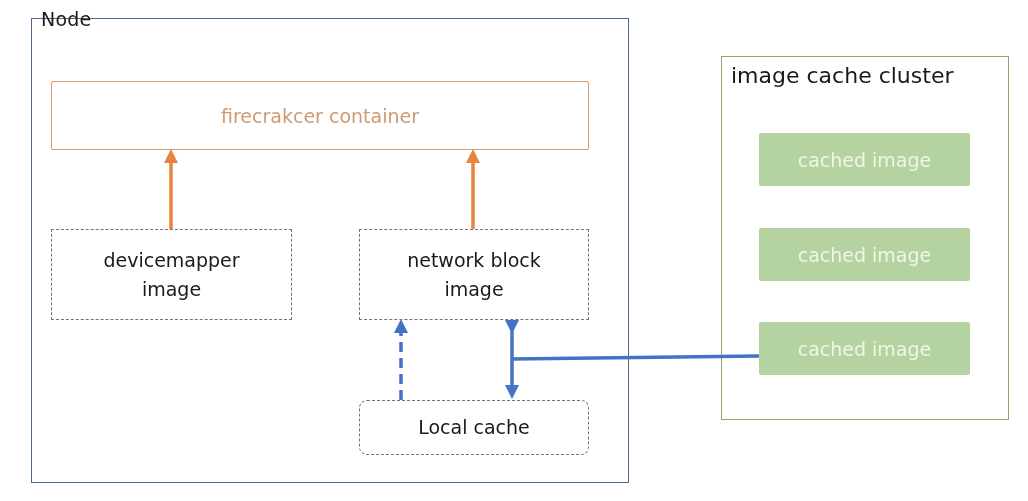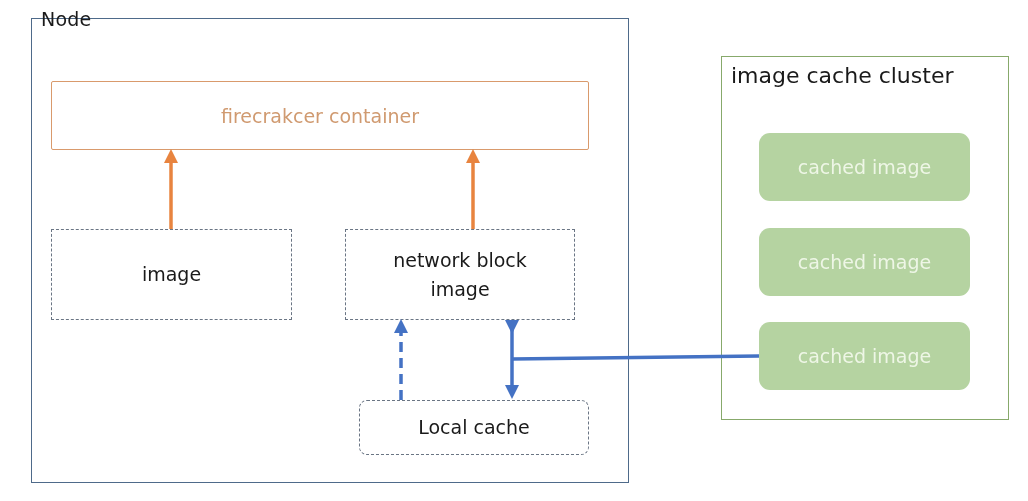--- a/index.html
+++ b/index.html
@@ -42,36 +42,36 @@
 
     
     .dashed-box {
       border: 1.2px dashed #6a7584;
       display: flex; align-items: center; justify-content: center;
       text-align: center;
       font-size: 19px; color: #1a1a1a;
       line-height: 29px;
     }
     #dm-box { left: 51px; top: 229px; width: 241px; height: 91px; }
-    #nb-box { left: 345px; top: 229px; width: 230px; height: 91px; }
+    #nb-box { left: 359px; top: 229px; width: 230px; height: 91px; }
     #lc-box { left: 359px; top: 400px; width: 230px; height: 55px; border-radius: 8px; text-align: right; }
 
     
     #cluster-frame {
       left: 721px; top: 56px; width: 288px; height: 364px;
       border: 1.3px solid #87a96b;
     }
     #cluster-title {
       left: 731px; top: 63px;
       font-size: 22px; color: #1a1a1a;
     }
     .cached {
-      left: 759px; width: 211px; height: 68px;
+      left: 759px; width: 211px; height: 53px;
       background: #b5d3a1;
-      border-radius: 11px;
+      border-radius: 2px;
       display: flex; align-items: center; justify-content: center;
       font-size: 19px; color: #eef6e6;
     }
     #cached-1 { top: 133px; }
     #cached-2 { top: 228px; }
     #cached-3 { top: 322px; }
 
     svg#arrows { position: absolute; left: 0; top: 0; }
   </style>
 </head>
@@ -79,20 +79,21 @@
 
 <div class="abs" id="node-frame"></div>
 <div class="abs" id="node-title">Node</div>
 
 <div class="abs" id="fc-box">
   <span id="fc-label">firecrakcer container</span>
 </div>
 
 <div class="abs dashed-box" id="dm-box">
   <div>
+    <div>devicemapper</div>
     <div>image</div>
   </div>
 </div>
 
 <div class="abs dashed-box" id="nb-box">
   <div>
     <div>network block</div>
     <div>image</div>
   </div>
 </div>

